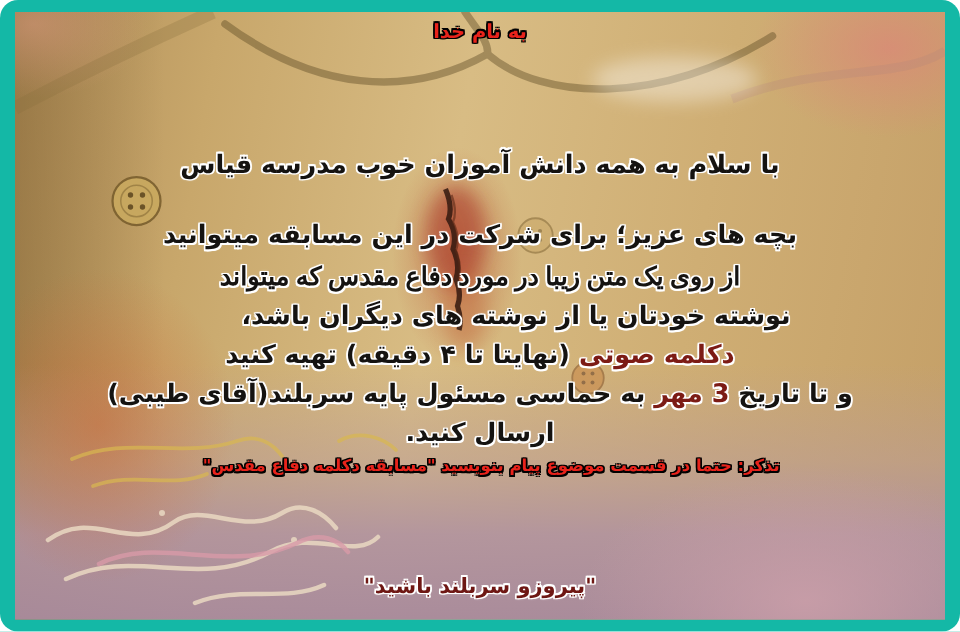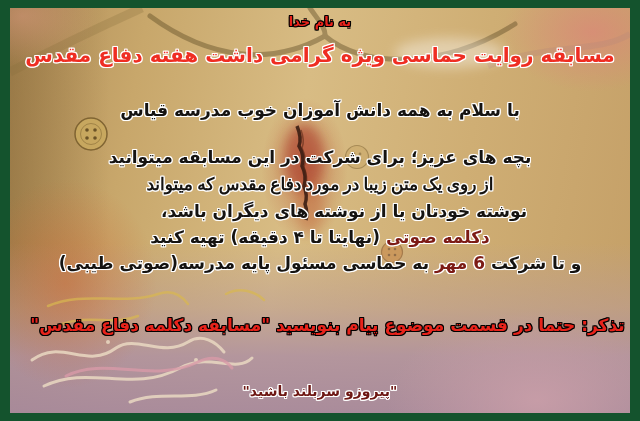--- a/index.html
+++ b/index.html
@@ -1,18 +1,19 @@
 <!DOCTYPE html>
 <html lang="fa"><head>
 <meta charset="utf-8">
 <style>
   html,body{margin:0;padding:0;background:#ffffff;}
   .stage{
-    position:relative;width:640px;height:421px;background:#14532d;overflow:hidden;
+    position:relative;width:640px;height:421px;background:#14b8a6;overflow:hidden;
     font-family:"DejaVu Sans",sans-serif;
+    border-radius:12px;
   }
   .photo{
     position:absolute;left:10px;top:8px;width:620px;height:405px;overflow:hidden;
     background:
       radial-gradient(ellipse 130px 85px at 94% 6%, rgba(219,135,120,.75), rgba(219,135,120,0) 70%),
       radial-gradient(ellipse 110px 70px at 2% 2%, rgba(224,156,132,.5), rgba(224,156,132,0) 70%),
       radial-gradient(ellipse 60px 100px at 47.5% 40%, rgba(175,62,38,.45), rgba(175,62,38,0) 72%),
       radial-gradient(ellipse 130px 150px at 9% 68%, rgba(204,106,56,.55), rgba(204,106,56,0) 70%),
       radial-gradient(ellipse 200px 120px at 85% 97%, rgba(205,160,170,.8), rgba(205,160,170,0) 75%),
       linear-gradient(to top, rgba(168,138,156,.96) 0%, rgba(176,146,160,.9) 14%, rgba(186,156,152,.55) 26%, rgba(186,156,152,0) 42%),
@@ -31,21 +32,21 @@
   .ob{ 
     text-shadow:-1px -1px 0 #000,1px -1px 0 #000,-1px 1px 0 #000,1px 1px 0 #000,
                  0 -1px 0 #000,0 1px 0 #000,-1px 0 0 #000,1px 0 0 #000;
   }
   .bismillah{top:6px;font-size:13px;color:#e8231b;}
   .title{top:35px;font-size:20px;color:#ef2d22;}
   .greeting{top:92px;font-size:17px;color:#151311;}
   .bodyline{font-size:17px;color:#151311;}
   .l1{top:139px;} .l2{top:166px;font-family:Liberation Serif, serif;} .l3{top:193px;padding-left:48px;} .l4{top:219px;} .l5{top:245px;} .l6{top:271px;}
   .maroon{color:#7c1b15;}
-  .note{top:307px;font-size:17px;color:#e8231b;margin-left:15px;}
+  .note{top:296px;font-size:11px;color:#e8231b;margin-left:15px;}
   .farewell{top:375px;font-size:14px;color:#6e1713;}
 </style>
 </head>
 <body>
 
 <div class="stage">
   <div class="photo">
 
     <svg class="decor" width="620" height="405" viewBox="0 0 620 405">
       <defs>
@@ -104,30 +105,30 @@
         <path d="M34,378 C80,356 122,386 170,360 C198,344 226,366 242,350"></path>
         <path d="M120,394 C150,382 180,394 206,382"></path>
         <circle cx="98" cy="334" r="2" fill="#ead9c2" stroke="none"></circle>
         <circle cx="186" cy="352" r="2" fill="#ead9c2" stroke="none"></circle>
       </g>
       <path d="M56,368 C96,348 142,376 188,354 C204,346 216,352 222,360" fill="none" stroke="#d89aa8" stroke-width="3" opacity="0.8" stroke-linecap="round"></path>
     </svg>
 
     <div class="txt bismillah ob">به نام خدا</div>
 
-    <div class="txt title ow">مسابقه روایت حماسی ویژه گرامی داشت هفته دفاع مقدس</div>
 
     <div class="txt greeting ow">با سلام به همه دانش آموزان خوب مدرسه قیاس</div>
 
     <div class="txt bodyline l1 ow">بچه های عزیز؛ برای شرکت در این مسابقه میتوانید</div>
     <div class="txt bodyline l2 ow">از روی یک متن زیبا در مورد دفاع مقدس که میتواند</div>
     <div class="txt bodyline l3 ow">نوشته خودتان یا از نوشته های دیگران باشد،</div>
 
     <div class="txt bodyline l4 ow"><span class="maroon">دکلمه صوتی</span><span> (نهایتا تا ۴ دقیقه) تهیه کنید</span></div>
 
-    <div class="txt bodyline l5 ow"><span>و تا شرکت </span><span class="maroon">6 مهر</span><span> به </span><span>حماسی</span><span> مسئول پایه مدرسه(صوتی طیبی)</span></div>
+    <div class="txt bodyline l5 ow"><span>و تا تاریخ </span><span class="maroon">3 مهر</span><span> به </span><span>حماسی</span><span> مسئول پایه سربلند(آقای طیبی)</span></div>
 
+    <div class="txt bodyline l6 ow">ارسال کنید.</div>
 
     <div class="txt note ob">تذکر: حتما در قسمت موضوع پیام بنویسید "مسابقه دکلمه دفاع مقدس"</div>
 
     <div class="txt farewell ow">"پیروزو سربلند باشید"</div>
   </div>
 </div>
 
 </body></html>

